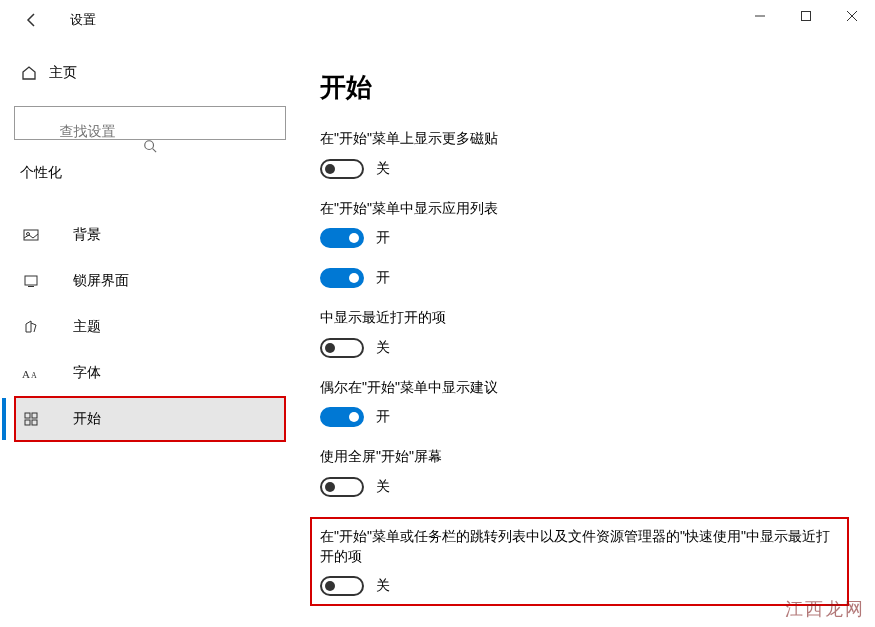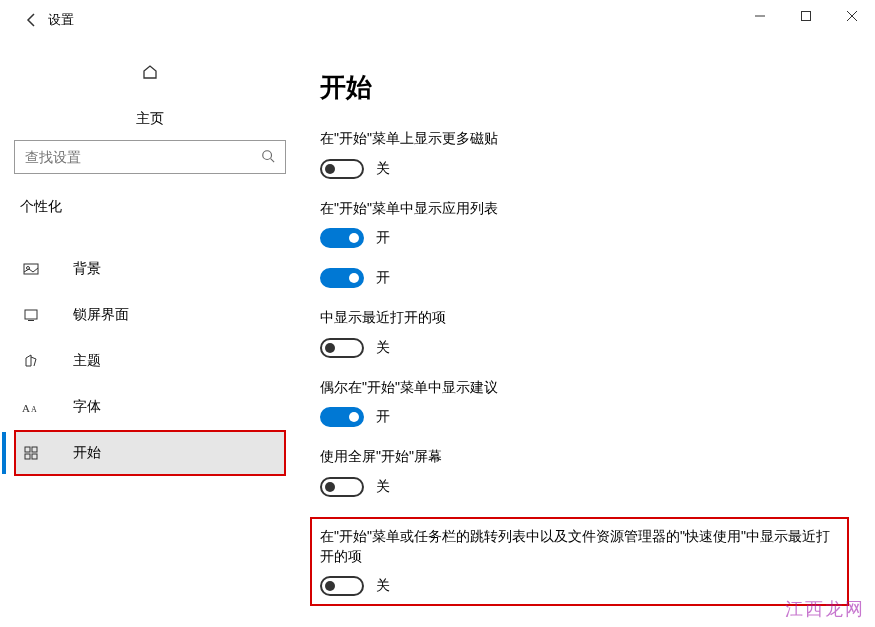--- a/index.html
+++ b/index.html
@@ -22,21 +22,21 @@
     }
     .titlebar .back-btn {
       width: 28px;
       height: 28px;
       display: flex;
       align-items: center;
       justify-content: center;
       cursor: pointer;
     }
     .titlebar .title {
-      margin-left: 2px;
+      margin-left: 24px;
       font-size: 13px;
     }
     .window-controls {
       position: absolute;
       right: 0;
       top: 0;
       display: flex;
     }
     .window-controls .ctrl {
       width: 46px;
@@ -52,34 +52,34 @@
     }
     .sidebar {
       width: 300px;
       padding-left: 14px;
       padding-right: 14px;
       padding-top: 18px;
     }
     .home-row {
       display: flex;
       align-items: center;
-      gap: 30px;
+      gap: 11px;
       padding: 6px 6px;
       cursor: pointer;
-      flex-direction: column;
     }
     .home-row .icon { width: 18px; display: flex; align-items: center; justify-content: center; }
     .search-box {
-      margin-top: 6px;
+      margin-top: 18px;
       border: 1px solid #999;
       height: 34px;
       display: flex;
       align-items: center;
       padding: 16px 10px;
       background: #fff;
+      flex-direction: column;
     }
     .search-box input {
       border: none;
       outline: none;
       flex: 1;
       font-size: 14px;
       background: transparent;
     }
     .search-box .search-icon {
       color: #555;
@@ -191,21 +191,21 @@
       right: 3px;
       top: 3px;
     }
     .toggle-text {
       font-size: 14px;
     }
     .watermark {
       position: absolute;
       bottom: 6px;
       right: 10px;
-      color: #a21caf;
+      color: #7f1d1d;
       font-size: 18px;
       letter-spacing: 2px;
       opacity: 0.6;
     }
   </style>
 </head>
 <body>
 
 <div class="titlebar">
   <div class="back-btn">

